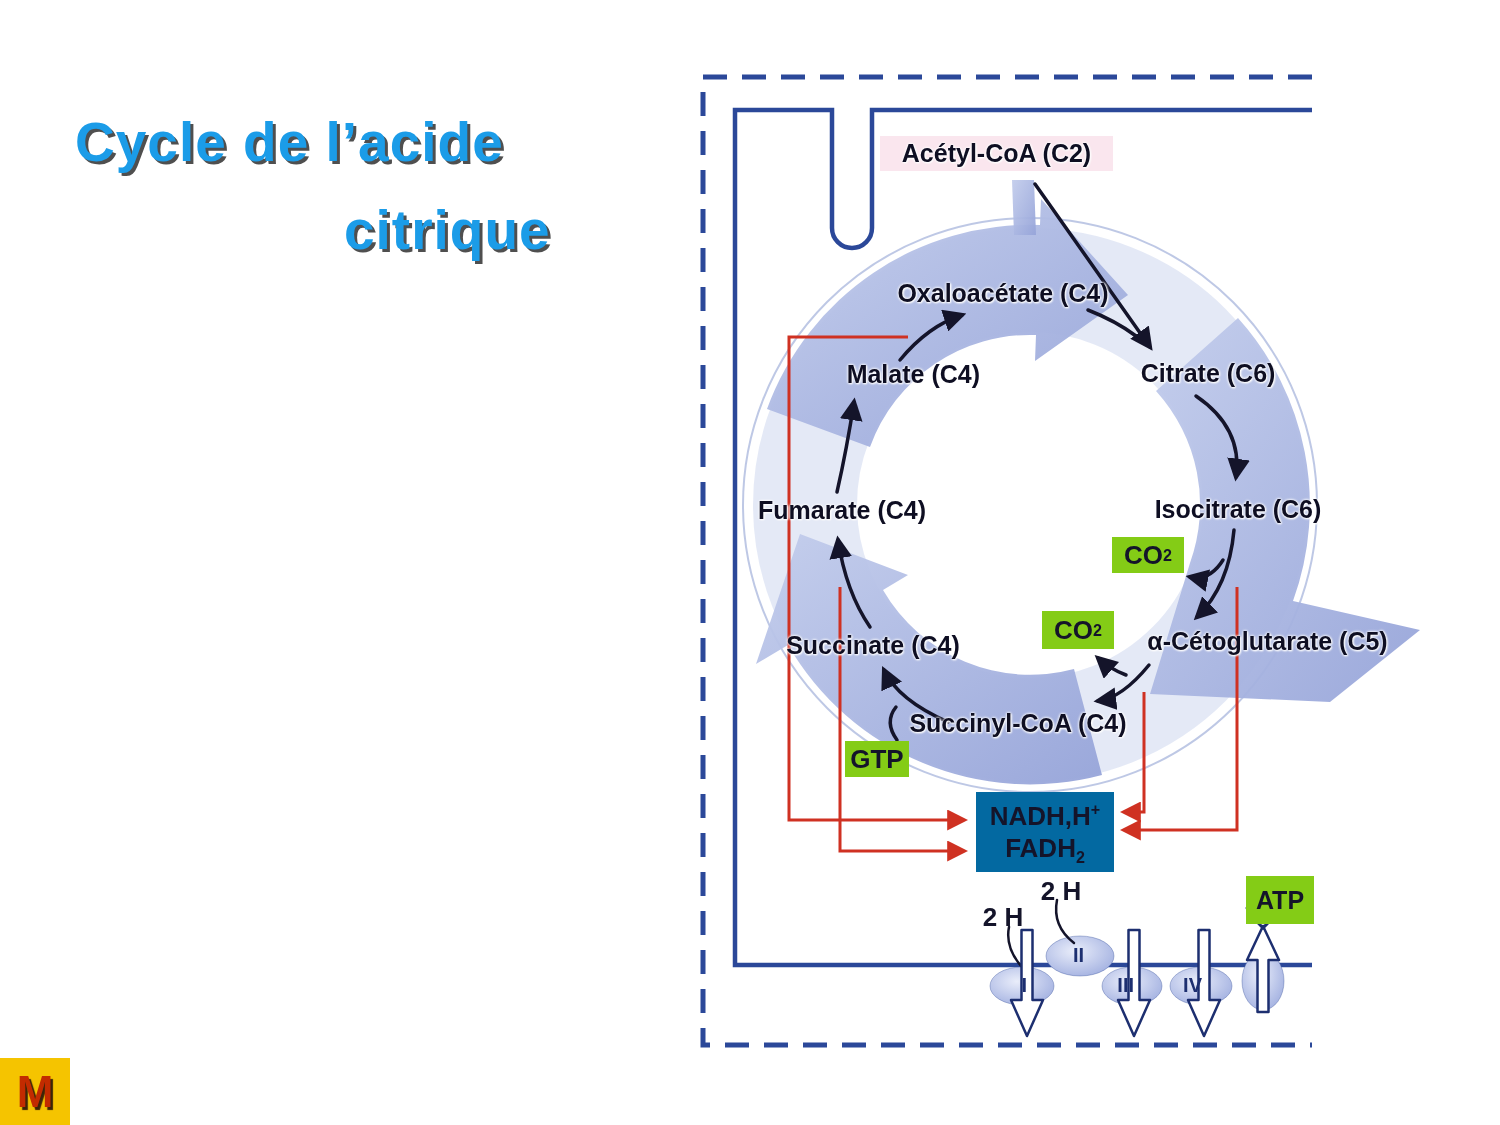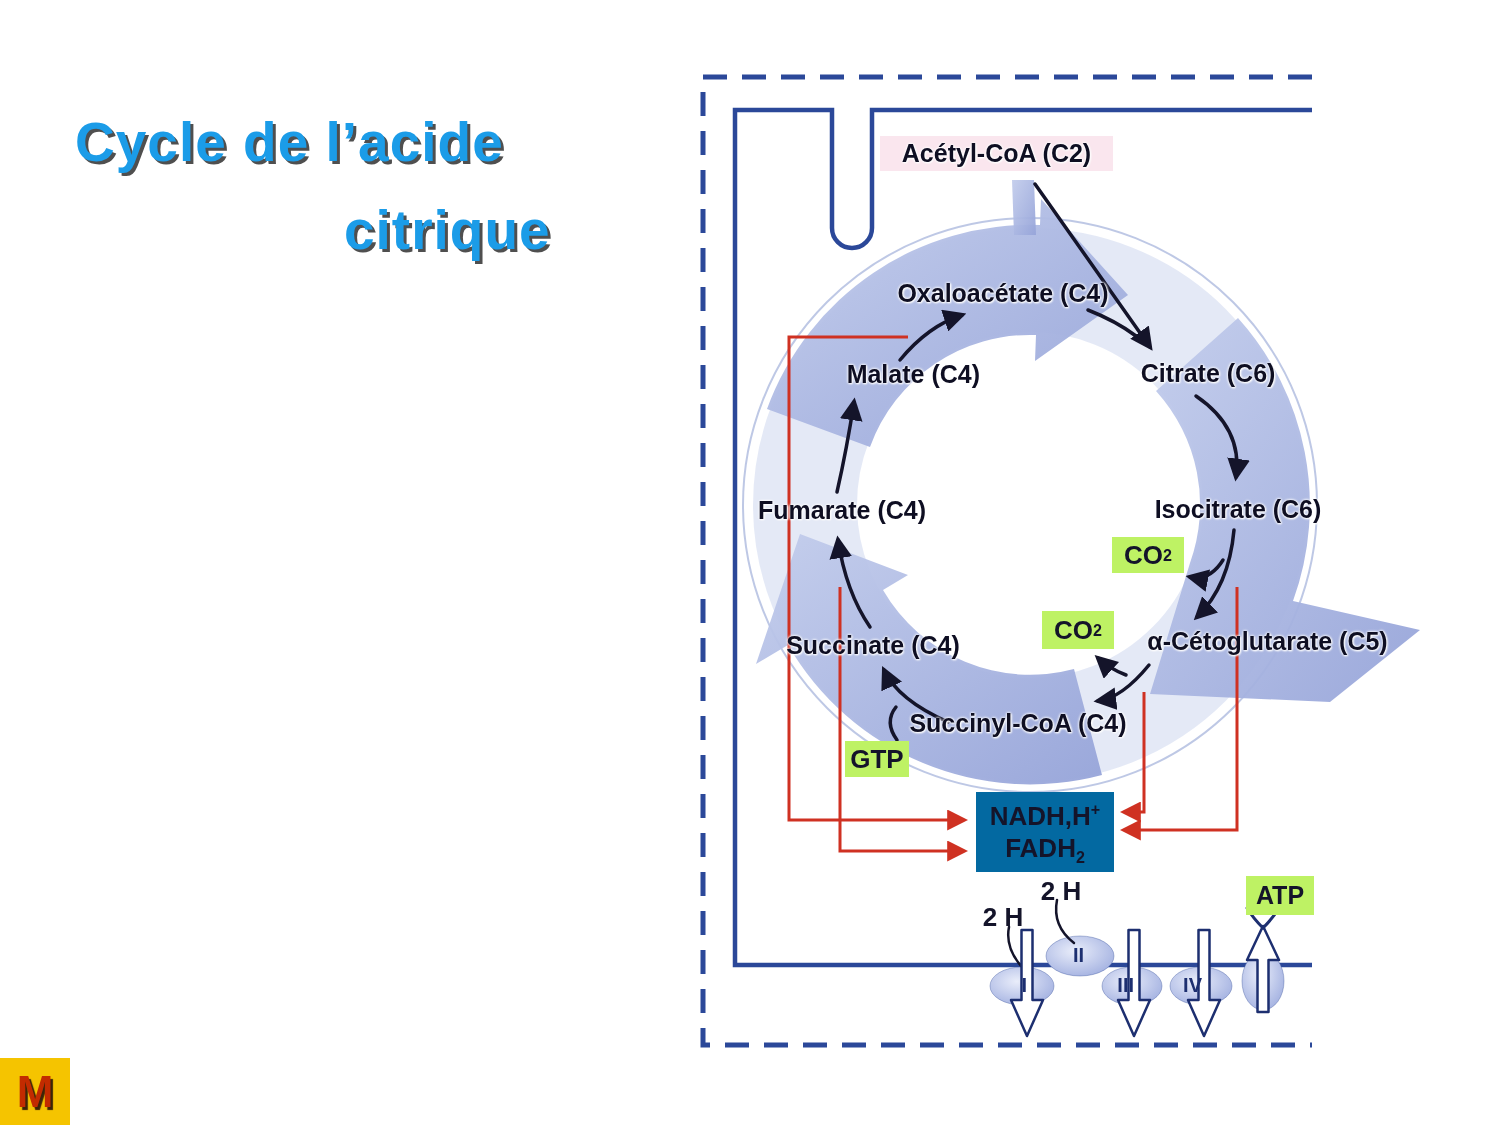--- a/index.html
+++ b/index.html
@@ -4,21 +4,21 @@
 <style>
   html,body{margin:0;padding:0;background:#fff;}
   .slide{position:relative;width:1500px;height:1125px;background:#ffffff;overflow:hidden;
          font-family:"Liberation Sans",sans-serif;}
   svg{position:absolute;left:0;top:0;}
   .title-line{position:absolute;font-weight:bold;font-size:55px;color:#1B9CE8;
               text-shadow:3px 3px 0 #4f4f4f;letter-spacing:1px;white-space:nowrap;}
   .lbl{position:absolute;font-weight:bold;font-size:25px;color:#0e0e22;text-align:center;
        white-space:nowrap;text-shadow:0 0 3px #fff,0 0 3px #fff,1px 1px 2px #fff;}
   .pill{position:absolute;display:flex;align-items:center;justify-content:center;
-        background:#bef264;font-weight:bold;font-size:26px;color:#14142a;}
+        background:#84cc16;font-weight:bold;font-size:26px;color:#14142a;}
   .pill sub{font-size:0.62em;line-height:0;}
   .nadh-box{position:absolute;left:976px;top:792px;width:138px;height:80px;background:#0369a1;
             display:flex;flex-direction:column;align-items:center;justify-content:center;
             font-weight:bold;font-size:26px;color:#14142a;line-height:1.25;}
   .nadh-box sup{font-size:0.62em;line-height:0;}
   .nadh-box sub{font-size:0.62em;line-height:0;}
   .h2lbl{position:absolute;font-weight:bold;font-size:26px;color:#14142a;width:46px;text-align:center;}
   .cxlbl{position:absolute;font-weight:bold;font-size:20px;color:#1d2f70;width:34px;text-align:right;}
   .logo{position:absolute;left:0;top:1058px;width:70px;height:67px;background:#F5C400;
         display:flex;align-items:center;justify-content:center;}
@@ -121,21 +121,21 @@
 
   <div class="pill" style="left:1112px;top:537px;width:72px;height:36px;">
     <span>CO</span>
       <sub>2</sub>
   </div>
   <div class="pill" style="left:1042px;top:611px;width:72px;height:38px;">
     <span>CO</span>
       <sub>2</sub>
   </div>
   <div class="pill" style="left:845px;top:741px;width:64px;height:36px;">GTP</div>
-  <div class="pill" style="left:1246px;top:876px;width:68px;height:39px;font-size:25px;">ATP</div>
+  <div class="pill" style="left:1246px;top:876px;width:68px;height:48px;font-size:25px;">ATP</div>
 
   <div class="nadh-box">
     <div><span>NADH,H</span><sup>+</sup></div>
     <div><span>FADH</span><sub>2</sub></div>
   </div>
 
   <div class="h2lbl" style="left:980px;top:902px;">2 H</div>
   <div class="h2lbl" style="left:1038px;top:876px;">2 H</div>
 
   <div class="cxlbl" style="left:993px;top:974px;">I</div>

